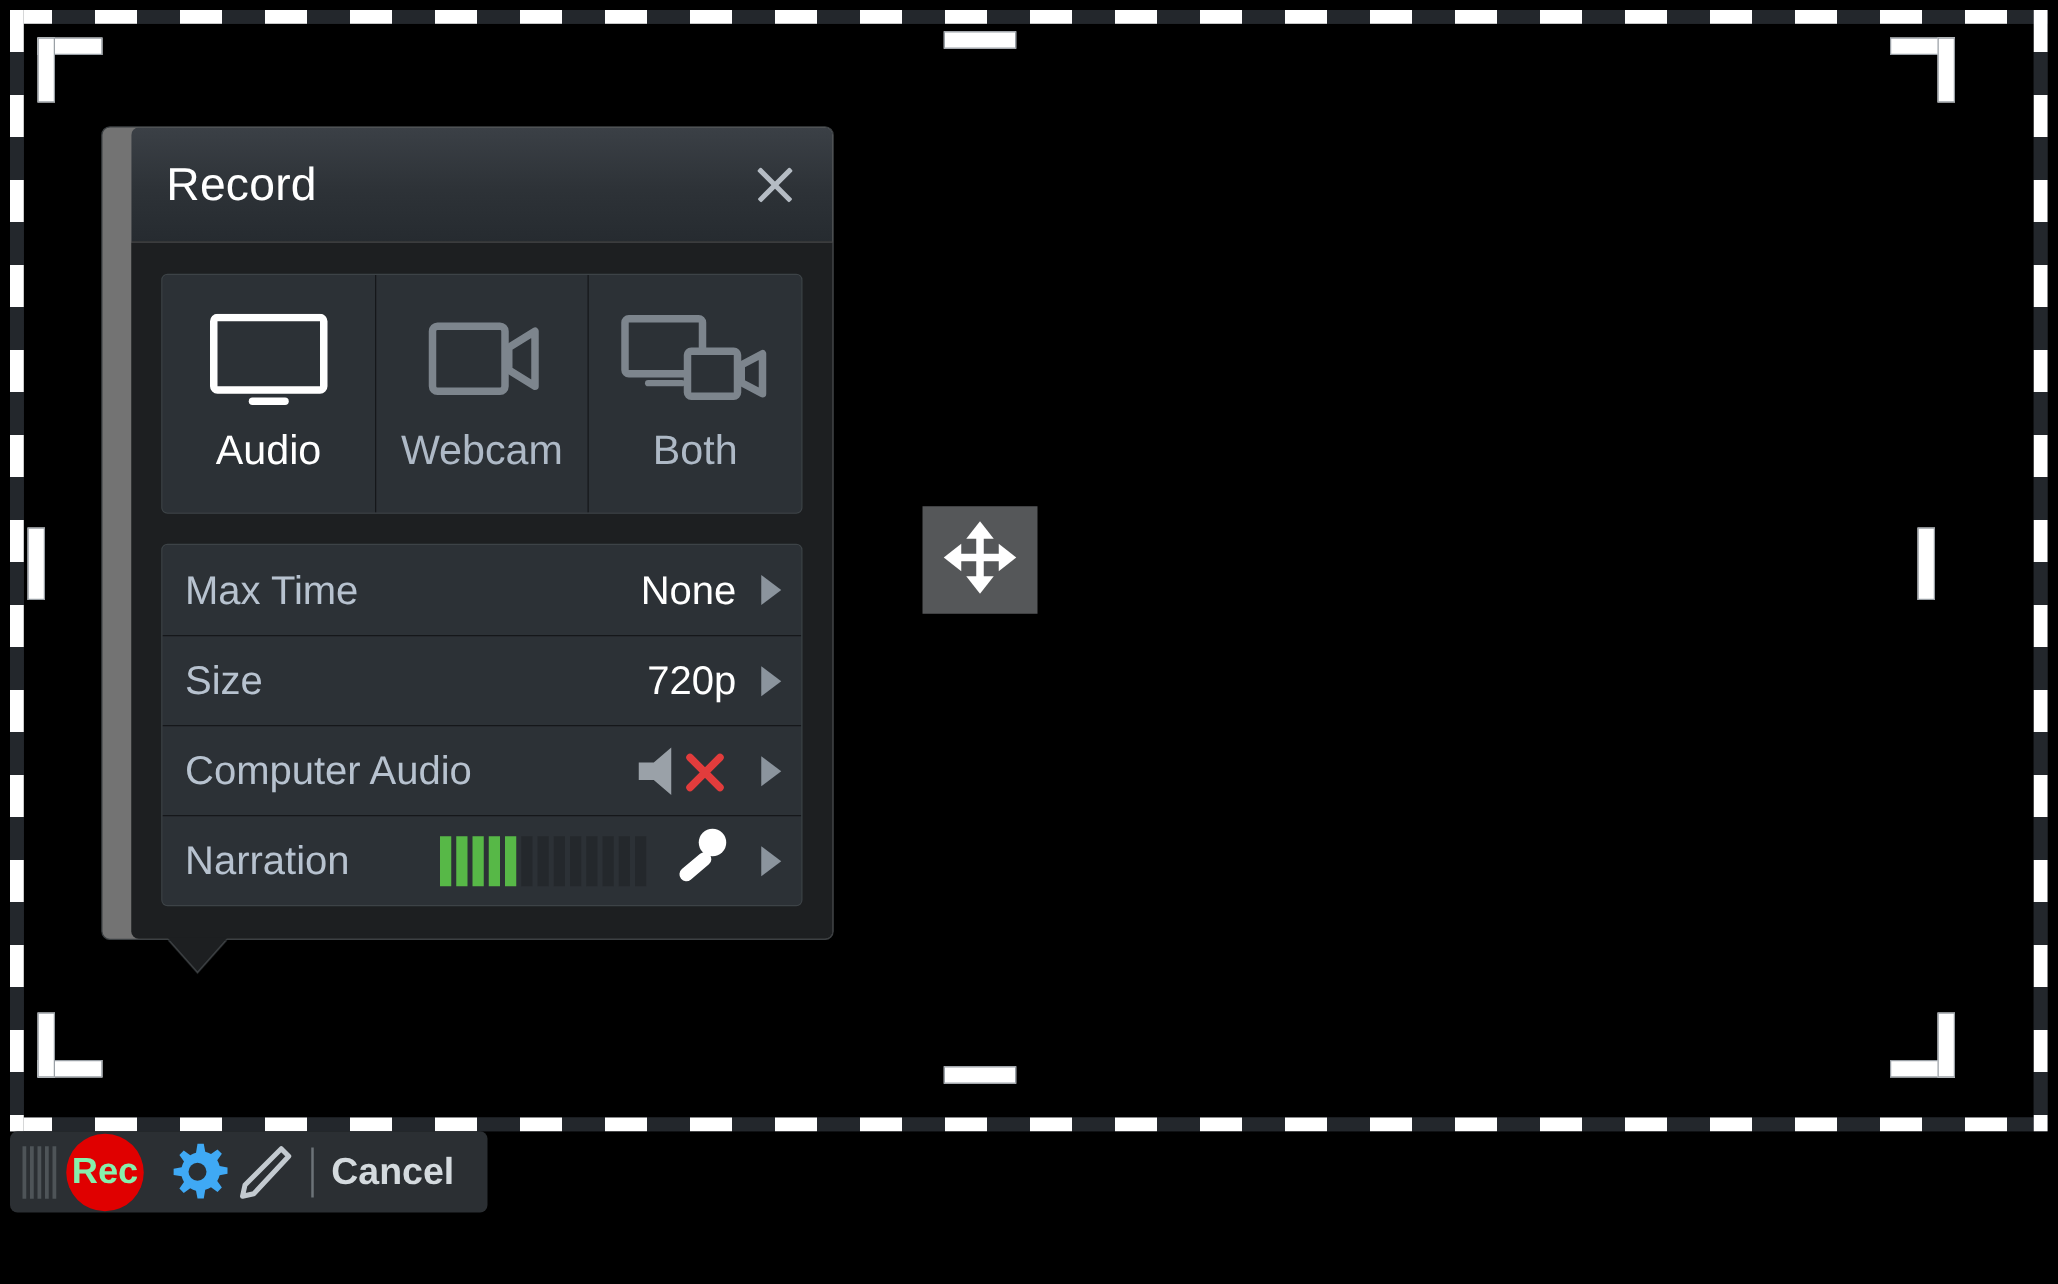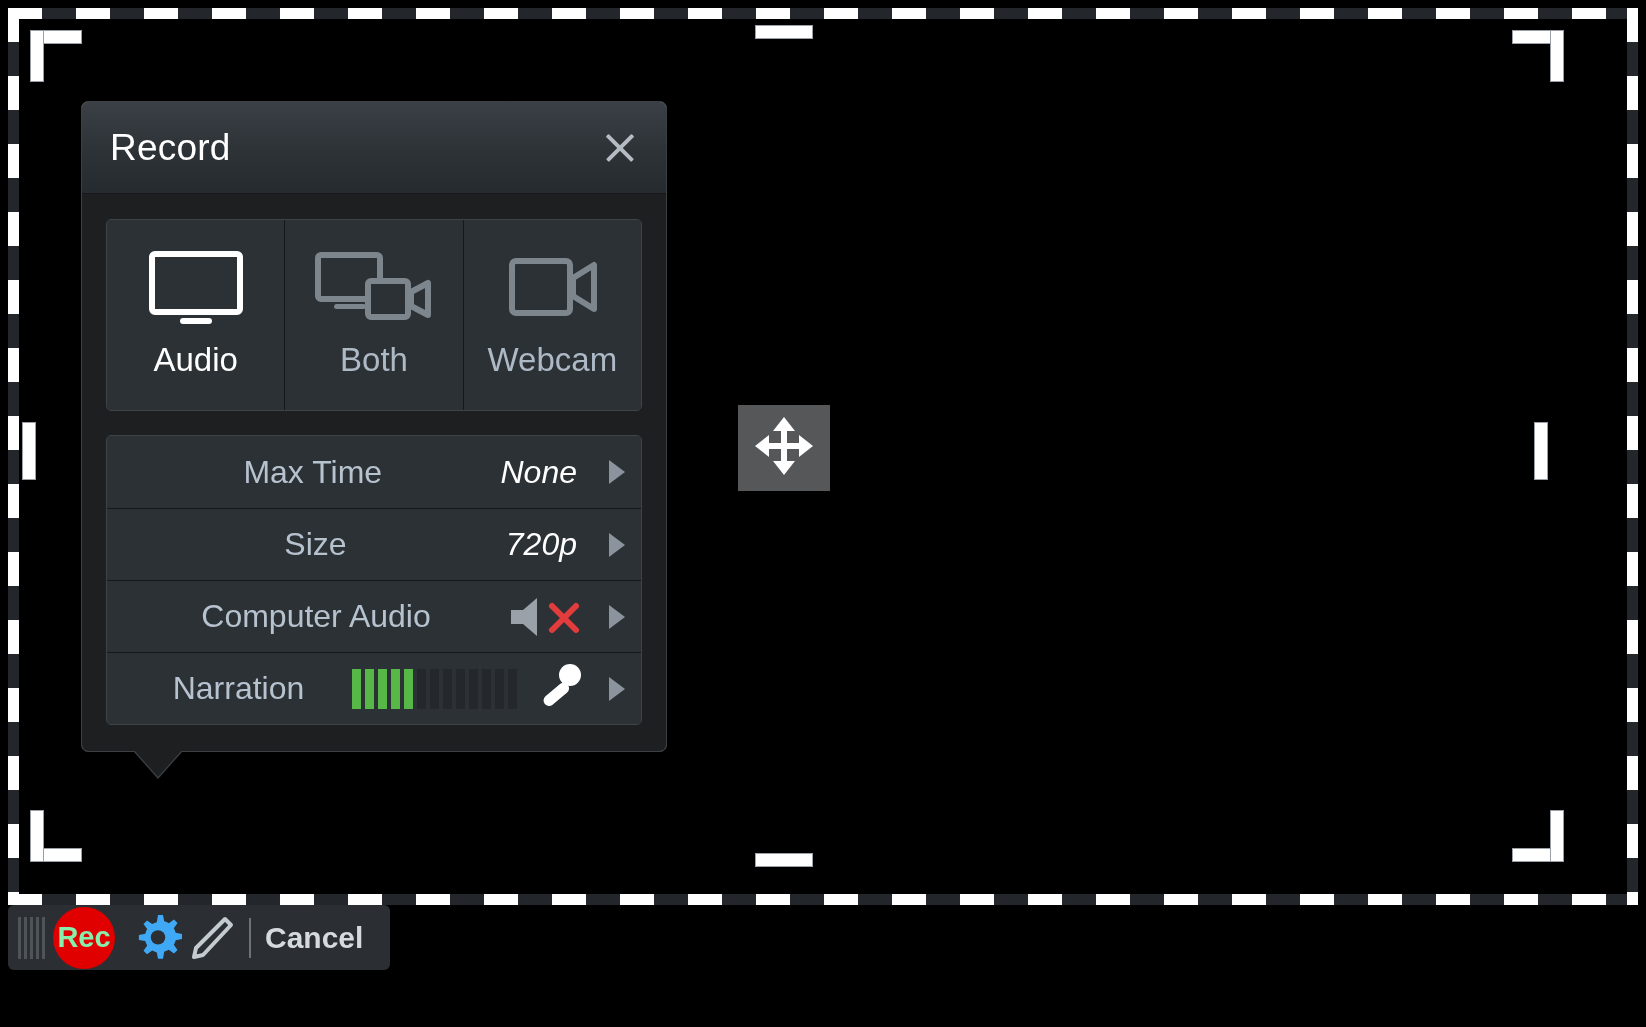--- a/index.html
+++ b/index.html
@@ -42,20 +42,21 @@
   }
 
   
   .popover {
     position:absolute; left:81px; top:101px; width:586px;
     background:#737373;
     border:1px solid #3c4043;
     border-radius:7px;
     box-shadow:0 6px 26px rgba(0,0,0,.75);
     overflow:visible;
+    padding-left:23px;
   }
   .pop-head {
     height:92px; display:flex; align-items:center; justify-content:space-between;
     padding:0 26px 0 28px;
     background:linear-gradient(to bottom,#3b4046 0%,#2d3237 55%,#262b30 100%);
     border-radius:6px 6px 0 0;
     border-bottom:1px solid #15171a;
   }
   .pop-title { color:#ffffff; font-size:37px; letter-spacing:.2px; }
   .close-x { width:40px; height:40px; position:relative; cursor:default; }
@@ -87,22 +88,22 @@
   .settings {
     margin-top:24px;
     border:1px solid #3d4347; border-radius:5px; overflow:hidden;
     background:#2c3136;
   }
   .srow {
     height:72px; display:flex; align-items:center;
     padding:0 16px 0 18px; background:#2c3136; cursor:default;
   }
   .srow + .srow { border-top:1px solid #15171a; }
-  .srow .slabel { font-size:32px; color:#b7c2cf; flex:1; white-space:nowrap;text-align:center; }
-  .srow .svalue { font-size:32px; color:#ffffff; margin-right:26px;font-style:italic; }
+  .srow .slabel { font-size:32px; color:#b7c2cf; flex:1; white-space:nowrap; }
+  .srow .svalue { font-size:32px; color:#ffffff; margin-right:14px; }
   .caret {
     width:0; height:0; margin-left:6px;
     border-top:12px solid transparent; border-bottom:12px solid transparent;
     border-left:16px solid #8b949d;
   }
 
   
   .meter { display:flex; gap:4px; align-items:flex-end; height:40px; margin-right:22px; }
   .meter i { width:9px; height:40px; display:block; background:#24282c; }
 
@@ -206,38 +207,38 @@
             <svg width="96" height="74" viewBox="0 0 96 74">
               <rect x="4" y="3" width="88" height="58" rx="3" fill="none" stroke="#ffffff" stroke-width="6"></rect>
               <rect x="32" y="67" width="32" height="6" rx="3" fill="#ffffff"></rect>
             </svg>
           </span>
           <span class="mlabel">Audio</span>
         </div>
 
         <div class="mode">
           <span>
+            <svg width="96" height="74" viewBox="0 0 96 74">
+              <rect x="8" y="10" width="58" height="52" rx="4" fill="none" stroke="#7d858d" stroke-width="6"></rect>
+              <polygon points="69,27 90,14 90,58 69,45" fill="none" stroke="#7d858d" stroke-width="6" stroke-linejoin="round"></polygon>
+            </svg>
+          </span>
+          <span class="mlabel">Webcam</span>
+        </div>
+
+        <div class="mode">
+          <span>
             <svg width="120" height="74" viewBox="0 0 120 74">
               <rect x="4" y="4" width="62" height="44" rx="3" fill="none" stroke="#7d858d" stroke-width="6"></rect>
               <rect x="20" y="53" width="32" height="5" rx="2.5" fill="#7d858d"></rect>
               <rect x="54" y="30" width="40" height="36" rx="3" fill="#2c3136" stroke="#7d858d" stroke-width="6"></rect>
               <polygon points="97,41 114,32 114,64 97,55" fill="#2c3136" stroke="#7d858d" stroke-width="6" stroke-linejoin="round"></polygon>
             </svg>
           </span>
           <span class="mlabel">Both</span>
-        </div>
-
-        <div class="mode">
-          <span>
-            <svg width="96" height="74" viewBox="0 0 96 74">
-              <rect x="8" y="10" width="58" height="52" rx="4" fill="none" stroke="#7d858d" stroke-width="6"></rect>
-              <polygon points="69,27 90,14 90,58 69,45" fill="none" stroke="#7d858d" stroke-width="6" stroke-linejoin="round"></polygon>
-            </svg>
-          </span>
-          <span class="mlabel">Webcam</span>
         </div>
       </div>
 
       <div class="settings">
 
         <div class="srow">
           <span class="slabel">Max Time</span>
           <span class="svalue">None</span>
           <span class="caret"></span>
         </div>

